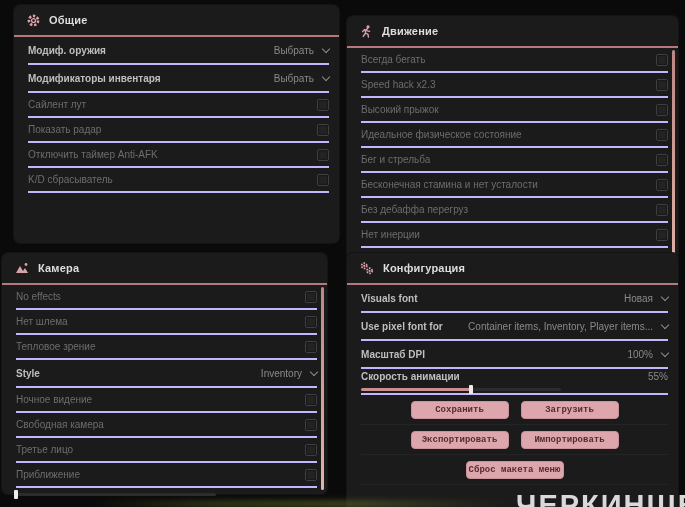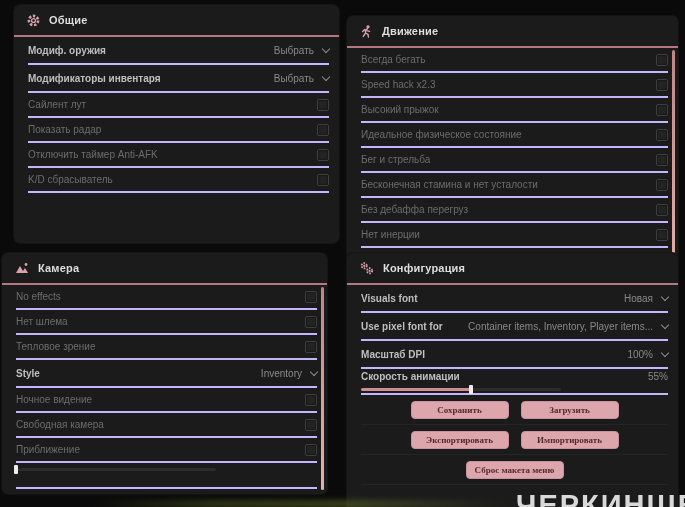--- a/index.html
+++ b/index.html
@@ -34,21 +34,21 @@
 
   .sliderrow{display:block;height:26px;padding-top:2px;box-sizing:border-box}
   .sl-top{display:flex;align-items:flex-start;justify-content:space-between;height:14px}
   .track{position:relative;width:200px;height:3px;background:#2c2c2c;border-radius:2px;margin-top:3px}
   .fill{position:absolute;left:0;top:0;bottom:0;background:#c98f8f;border-radius:2px}
   .handle{position:absolute;top:-3px;width:4px;height:9px;background:#ececec;border-radius:1px;margin-left:-2px}
 
   .btnrow{display:flex;justify-content:center;gap:12px;align-items:center;
           margin:0 10px 0 14px;border-bottom:1px solid #242424;height:29px}
   .btn{background:#dda6ad;color:#552a2f;border:1px solid #c8939b;border-radius:4px;
-       font-family:Liberation Serif, serif;font-size:9px;font-weight:700;
+       font-family:Liberation Mono, monospace;font-size:9px;font-weight:700;
        width:98px;padding:3px 0;text-align:center;cursor:pointer}
 
   .sb{position:absolute;top:34px;bottom:4px;right:3px;width:3px;border-radius:2px;
       background:linear-gradient(#bd8884,#e3b2aa)}
 
   #watermark{position:absolute;left:516px;top:489px;font-size:29px;font-weight:700;
              color:#d9d9d9;letter-spacing:2px;white-space:nowrap}
   #glow{position:absolute;left:90px;bottom:0;width:420px;height:6px;opacity:.75;
         background:linear-gradient(90deg,transparent,#49551f 30%,#5d6a26 60%,transparent);
         filter:blur(3px)}
@@ -175,20 +175,24 @@
           <span class="val">Inventory</span>
           <span class="chev"></span>
         </span>
       </div>
       <div class="row checkbox">
         <span class="lab">Ночное видение</span>
         <span class="box"></span>
       </div>
       <div class="row checkbox">
         <span class="lab">Свободная камера</span>
+        <span class="box"></span>
+      </div>
+      <div class="row checkbox">
+        <span class="lab">Третье лицо</span>
         <span class="box"></span>
       </div>
       <div class="row checkbox">
         <span class="lab">Приближение</span>
         <span class="box"></span>
       </div>
       <div class="row sliderrow">
         <div class="track">
           <div class="fill" style="width: 0%;"></div>
           <div class="handle" style="left: 0%;"></div>

